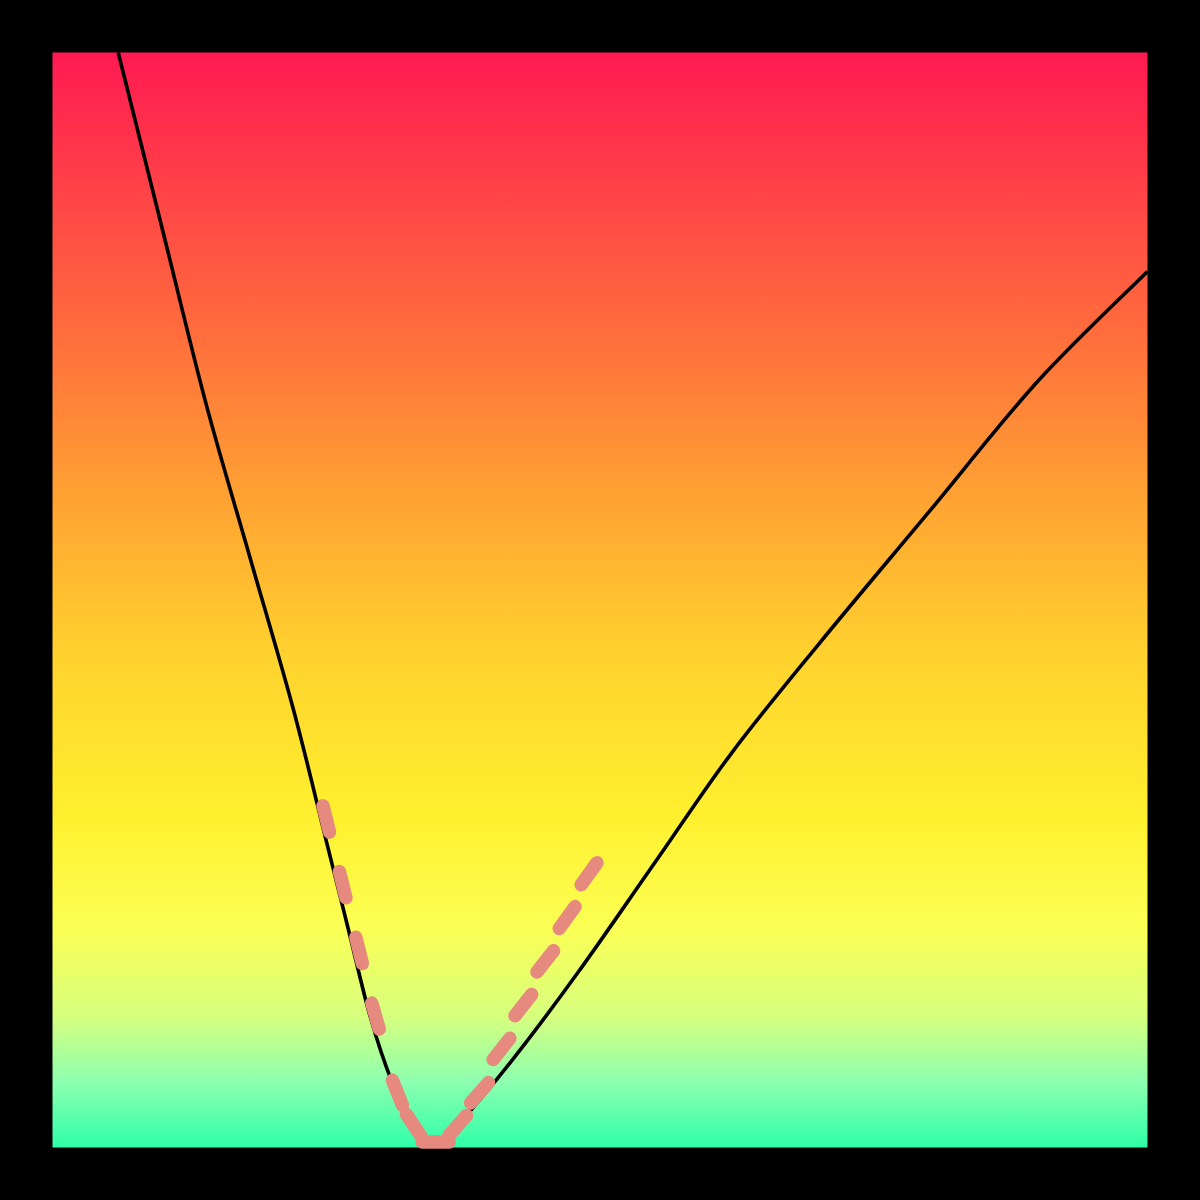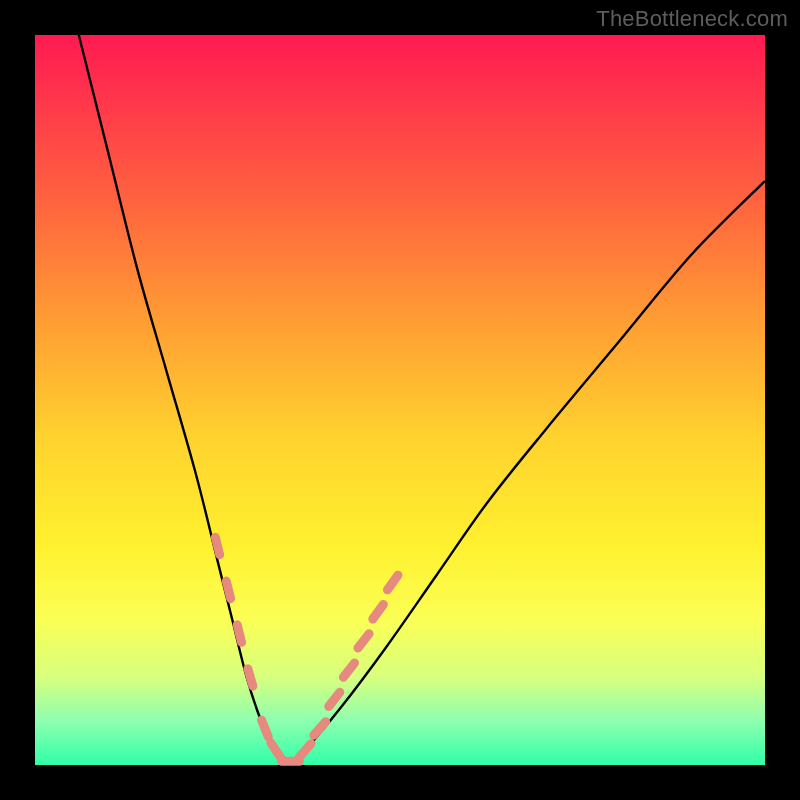--- a/index.html
+++ b/index.html
@@ -51,21 +51,20 @@
     top: 0;
     width: 730px;
     height: 730px;
     overflow: visible;
   }
 </style>
 </head>
 <body>
 
 <div class="frame">
-  <div class="watermark">TheBottleneck.com</div>
   <div class="plot-area">
     <svg class="curve" viewBox="0 0 730 730">
       <path id="main-curve" fill="none" stroke="#000000" stroke-width="2.4" d="M 43.8 0 C 48.666666666666664 19.46666666666668, 63.266666666666666 77.86666666666673, 73 116.80000000000007 C 82.73333333333333 155.7333333333334, 92.46666666666667 197.1, 102.2 233.59999999999997 C 111.93333333333334 270.09999999999997, 121.66666666666667 301.7333333333333, 131.4 335.79999999999995 C 141.13333333333333 369.8666666666666, 152.08333333333331 406.3666666666667, 160.6 438 C 169.11666666666667 469.6333333333333, 176.41666666666666 501.2666666666667, 182.5 525.6 C 188.58333333333334 549.9333333333334, 192.23333333333335 564.5333333333333, 197.10000000000002 584 C 201.9666666666667 603.4666666666667, 206.83333333333331 625.3666666666667, 211.7 642.4 C 216.56666666666666 659.4333333333333, 221.43333333333334 674.0333333333334, 226.3 686.2 C 231.16666666666669 698.3666666666667, 236.03333333333336 708.1, 240.9 715.4 C 245.76666666666665 722.6999999999999, 250.6333333333333 730, 255.49999999999997 730 C 260.3666666666666 730, 261.58333333333337 725.1333333333333, 270.1 715.4 C 278.6166666666667 705.6666666666666, 293.21666666666664 688.6333333333333, 306.59999999999997 671.6 C 319.9833333333333 654.5666666666667, 334.5833333333333 635.1, 350.4 613.2 C 366.21666666666664 591.3000000000001, 384.4666666666667 564.5333333333334, 401.50000000000006 540.2 C 418.5333333333334 515.8666666666667, 434.35 491.5333333333333, 452.6 467.2 C 470.85 442.8666666666667, 489.09999999999997 420.96666666666664, 510.99999999999994 394.2 C 532.9 367.43333333333334, 559.6666666666666 335.8, 584 306.6 C 608.3333333333334 277.40000000000003, 632.6666666666666 245.76666666666674, 657 219.00000000000006 C 681.3333333333334 192.23333333333338, 717.8333333333334 158.16666666666669, 730 146"></path>
       <g id="marker-layer">
           <line x1="180.317179374673" y1="502.268717498692" x2="184.682820625327" y2="519.731282501308" stroke="#e6897e" stroke-width="9" stroke-linecap="round"></line>
           <line x1="191.26717937467302" y1="546.068717498692" x2="195.632820625327" y2="563.5312825013079" stroke="#e6897e" stroke-width="9" stroke-linecap="round"></line>
           <line x1="202.217179374673" y1="589.868717498692" x2="206.582820625327" y2="607.331282501308" stroke="#e6897e" stroke-width="9" stroke-linecap="round"></line>
           <line x1="212.87750984892358" y1="633.7462844712326" x2="217.8224901510764" y2="651.0537155287674" stroke="#e6897e" stroke-width="9" stroke-linecap="round"></line>
           <line x1="226.60748391281305" y1="685.1437097820327" x2="233.29251608718693" y2="701.8562902179673" stroke="#e6897e" stroke-width="9" stroke-linecap="round"></line>
           <line x1="235.90769823397295" y1="707.9115473509594" x2="245.89230176602706" y2="722.8884526490406" stroke="#e6897e" stroke-width="9" stroke-linecap="round"></line>

